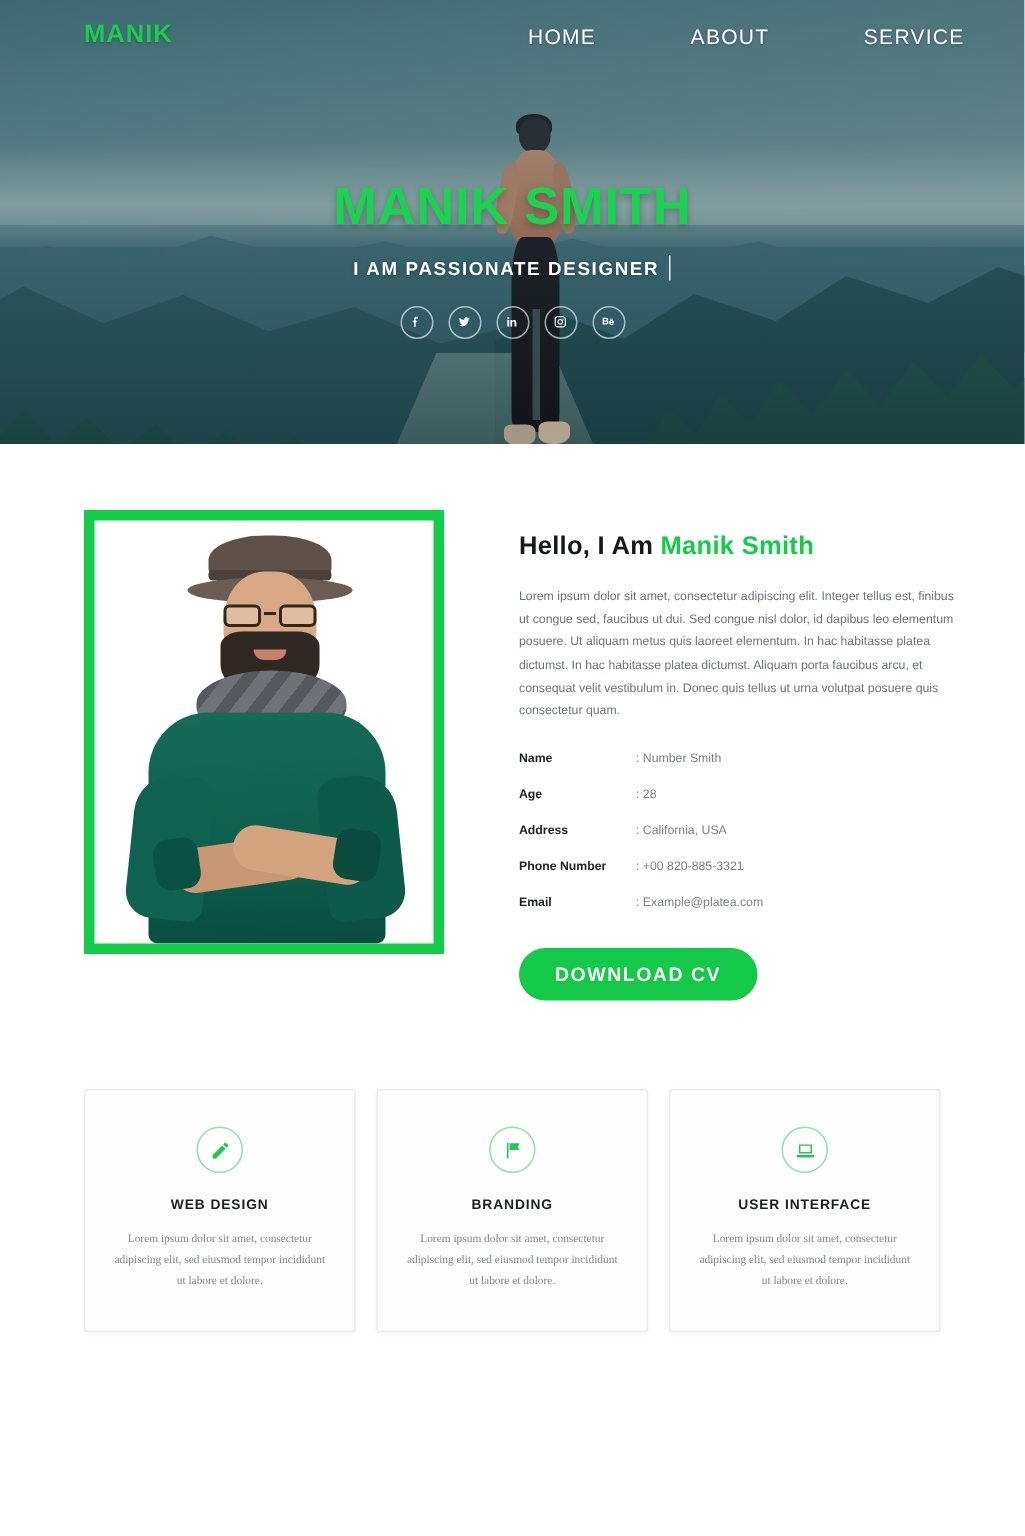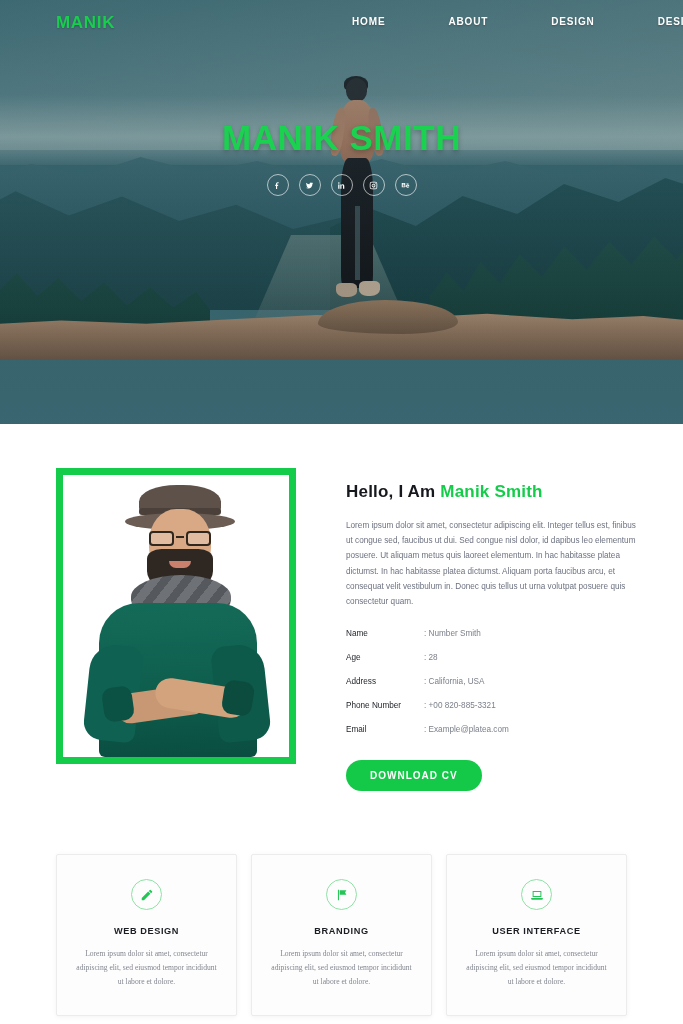--- a/index.html
+++ b/index.html
@@ -7,21 +7,21 @@
     width: 683px; height: 1024px;
     font-family: "Liberation Sans", sans-serif;
     background: #ffffff;
     overflow: hidden;
   }
   .page { position: relative; width: 683px; height: 1024px; }
 
   
   .hero {
     position: relative;
-    width: 683px; height: 424px;
+    width: 683px; height: 296px;
     overflow: hidden;
     background: #3d6b75;
   }
   .hero-bg { position: absolute; inset: 0; }
   .sky {
     position: absolute; left: 0; top: 0; width: 683px; height: 150px;
     background: linear-gradient(170deg, #4f7d87 0%, #678e95 45%, #7d9ea1 100%);
   }
   .sky-haze {
     position: absolute; left: 0; top: 95px; width: 683px; height: 70px;
@@ -119,21 +119,21 @@
   .logo {
     position: absolute; left: 56px; top: 13px;
     font-size: 17px; font-weight: 800; letter-spacing: .7px;
     color: #18ce4c; text-shadow: 0 1px 2px rgba(0,0,0,.2);
   }
   .nav-links {
     position: absolute; left: 310px; top: 16px;
     display: flex; gap: 21px; list-style: none;
   }
   .nav-links li {
-    font-size: 10px; font-weight: 700; letter-spacing: .85px;
+    font-size: 14px; font-weight: 400; letter-spacing: .85px;
     color: #ffffff; cursor: pointer; white-space: nowrap;
     text-shadow: 0 1px 2px rgba(0,0,0,.28);
     padding-left: 42px;
   }
 
   .hero-content {
     position: absolute; left: 0; top: 118px; width: 683px;
     text-align: center; z-index: 4;
   }
   .hero-title {
@@ -242,26 +242,26 @@
   }
 
   .about-text { position: absolute; left: 346px; top: 58px; width: 290px; }
   .about-title { font-size: 17px; font-weight: 700; color: #16181d; letter-spacing: .2px; }
   .about-title .grn { color: #15cc4a; }
   .about-para {
     margin-top: 16px; font-size: 8.2px; line-height: 1.85; color: #6d7280;
   }
   .info-list { margin-top: 20px; }
   .info-row { display: flex; margin-bottom: 15px; font-size: 8.2px; }
-  .info-key { width: 78px; font-weight: 400; color: #1d2026; }
+  .info-key { width: 78px; font-weight: 700; color: #1d2026; }
   .info-val { color: #7a7f89; }
   .cv-btn {
     margin-top: 11px; display: inline-block;
     background: #14c947; color: #ffffff;
-    font-size: 10px; font-weight: 700; letter-spacing: 1px;
+    font-size: 13px; font-weight: 700; letter-spacing: 1px;
     padding: 10px 24px; border: none; border-radius: 18px; cursor: pointer;
   }
 
   
   .services { position: relative; width: 683px; height: 272px; background: #ffffff; }
   .svc-head { text-align: center; padding-top: 34px; }
   .svc-title { font-size: 25px; font-weight: 800; letter-spacing: .3px; color: #1b1d22; }
   .svc-title .grn { color: #15cc4a; }
   .svc-rule {
     width: 34px; height: 2px; background: #15cc4a; margin: 10px auto 0;
@@ -317,30 +317,34 @@
         <div class="fig-boot-r"></div>
       </div>
       <div class="hero-tint"></div>
     </div>
 
     <nav class="navbar">
       <div class="logo">MANIK</div>
       <ul class="nav-links">
         <li>HOME</li>
         <li>ABOUT</li>
-        <li>DESIGN</li>
+        <li>SERVICE</li>
         <li>DESIGNER</li>
         <li>SERVICE</li>
         <li>BLOG</li>
         <li>CONTACT</li>
       </ul>
     </nav>
 
     <div class="hero-content">
       <h1 class="hero-title">MANIK SMITH</h1>
+      <div class="hero-sub">
+        <span>I AM PASSIONATE DESIGNER</span>
+        <span class="type-cursor"></span>
+      </div>
       <div class="socials">
         <a class="soc">
           <svg viewBox="0 0 24 24">
               <path d="M15 3h-2.5A4.5 4.5 0 0 0 8 7.5V10H6v3h2v8h3v-8h2.5l.5-3H11V7.5c0-.8.7-1.5 1.5-1.5H15V3z"></path>
             </svg>
         </a>
         <a class="soc">
           <svg viewBox="0 0 24 24">
               <path d="M22 5.8a8 8 0 0 1-2.4.7 4 4 0 0 0 1.8-2.2 8 8 0 0 1-2.6 1A4 4 0 0 0 12 8.9a11.4 11.4 0 0 1-8.3-4.2 4 4 0 0 0 1.3 5.4 4 4 0 0 1-1.9-.5 4 4 0 0 0 3.2 4 4 4 0 0 1-1.8.1 4 4 0 0 0 3.7 2.8A8.1 8.1 0 0 1 2 18.1a11.4 11.4 0 0 0 6.2 1.8c7.4 0 11.5-6.2 11.5-11.5v-.5A8 8 0 0 0 22 5.8z"></path>
             </svg>

